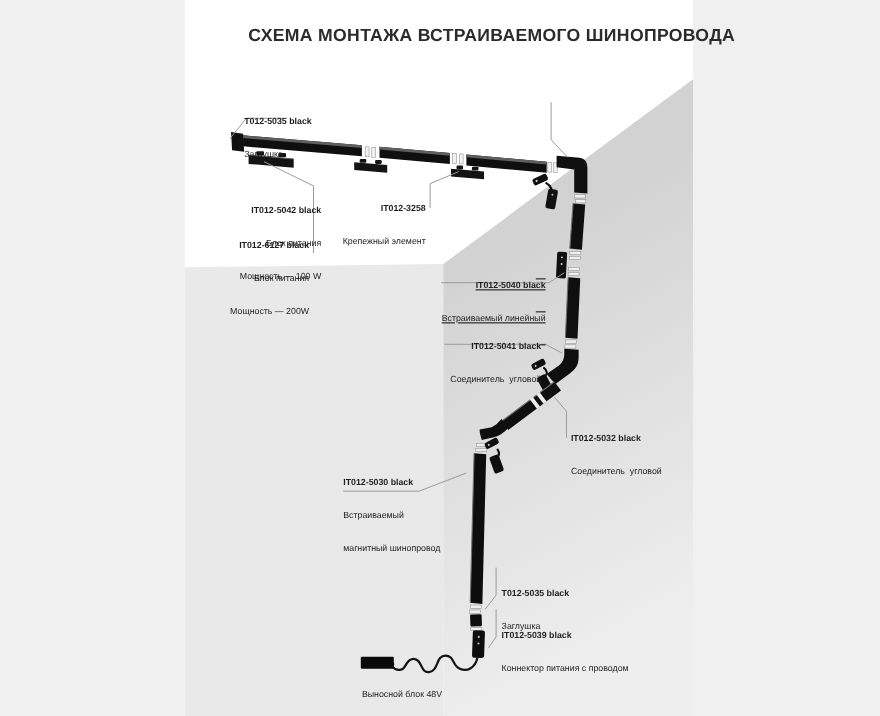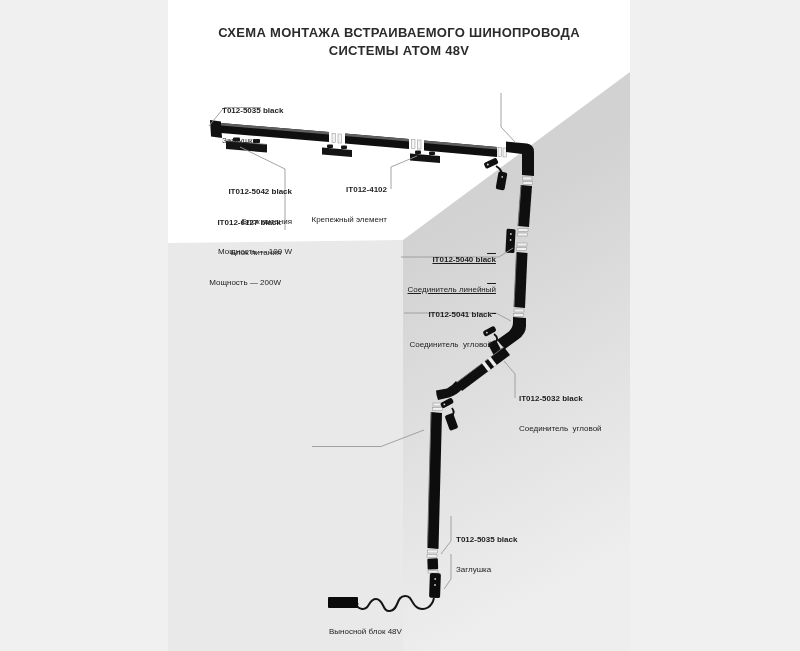--- a/index.html
+++ b/index.html
@@ -6,22 +6,22 @@
   #stage{
     position:relative;
     width:800px;height:651px;
     background:#f0f0f0;
     overflow:hidden;
     font-family:"Liberation Sans", sans-serif;
   }
   #art{position:absolute;left:0;top:0;z-index:1;}
   .title{
     position:absolute;left:168px;top:24px;width:462px;z-index:2;
-    text-align:center;font-weight:700;font-size:13px;line-height:18px;
-    color:#2b2b2b;letter-spacing:.3px;
+    text-align:center;font-weight:700;font-size:16px;line-height:18px;
+    color:#2b2b2b;letter-spacing:.3px;padding-left:48px;
   }
   .lbl{
     position:absolute;z-index:2;
     font-size:8px;line-height:10px;color:#1d1d1d;white-space:pre;
   }
   .lbl .code{display:block;font-weight:700;}
   .lbl .d{display:block;font-weight:400;}
   .r{text-align:right;}
   #lbl-cap-top{left:222px;top:86px;}
   #lbl-vert-corner{right:303px;top:91px;}
@@ -200,21 +200,20 @@
       <path d="M515,374 L515,398"></path>
       <path d="M515,374 L504,361"></path>
       <path d="M312,446.5 L381,446.5 L424,430"></path>
       <path d="M451,516 L451,541 L441,554"></path>
       <path d="M451,554 L451,579 L444,589"></path>
     </g>
   </svg>
 
   <div class="title">
     <span style="display:block">СХЕМА МОНТАЖА ВСТРАИВАЕМОГО ШИНОПРОВОДА</span>
-    <span style="display:block">СИСТЕМЫ АТОМ 48V</span>
   </div>
 
   <div class="lbl" id="lbl-cap-top">
     <span class="code">T012-5035 black</span>
     <span class="d">Заглушка</span>
   </div>
 
 
   <div class="lbl r" id="lbl-psu100">
     <span class="code">IT012-5042 black</span>
@@ -222,43 +221,52 @@
     <span class="d">Мощность — 100 W</span>
   </div>
 
   <div class="lbl r" id="lbl-psu200">
     <span class="code">IT012-6127 black</span>
     <span class="d">Блок питания</span>
     <span class="d">Мощность — 200W</span>
   </div>
 
   <div class="lbl r" id="lbl-mount">
-    <span class="code">IT012-4102</span>
+    <span class="code">IT012-3258</span>
     <span class="d">Крепежный элемент</span>
   </div>
 
   <div class="lbl r" id="lbl-linear">
     <span class="code">IT012-5040 black</span>
-    <span class="d">Соединитель линейный</span>
+    <span class="d">Встраиваемый линейный</span>
   </div>
 
   <div class="lbl r" id="lbl-corner1">
     <span class="code">IT012-5041 black</span>
     <span class="d">Соединитель  угловой</span>
   </div>
 
   <div class="lbl" id="lbl-corner2">
     <span class="code">IT012-5032 black</span>
     <span class="d">Соединитель  угловой</span>
   </div>
 
+  <div class="lbl" id="lbl-track">
+    <span class="code">IT012-5030 black</span>
+    <span class="d">Встраиваемый</span>
+    <span class="d">магнитный шинопровод</span>
+  </div>
 
   <div class="lbl" id="lbl-cap-bottom">
     <span class="code">T012-5035 black</span>
     <span class="d">Заглушка</span>
   </div>
 
+  <div class="lbl" id="lbl-power-conn">
+    <span class="code">IT012-5039 black</span>
+    <span class="d">Коннектор питания с проводом</span>
+  </div>
 
   <div class="lbl" id="lbl-ext-psu">
     <span class="d">Выносной блок 48V</span>
   </div>
 
 </div>
 
 </body></html>

